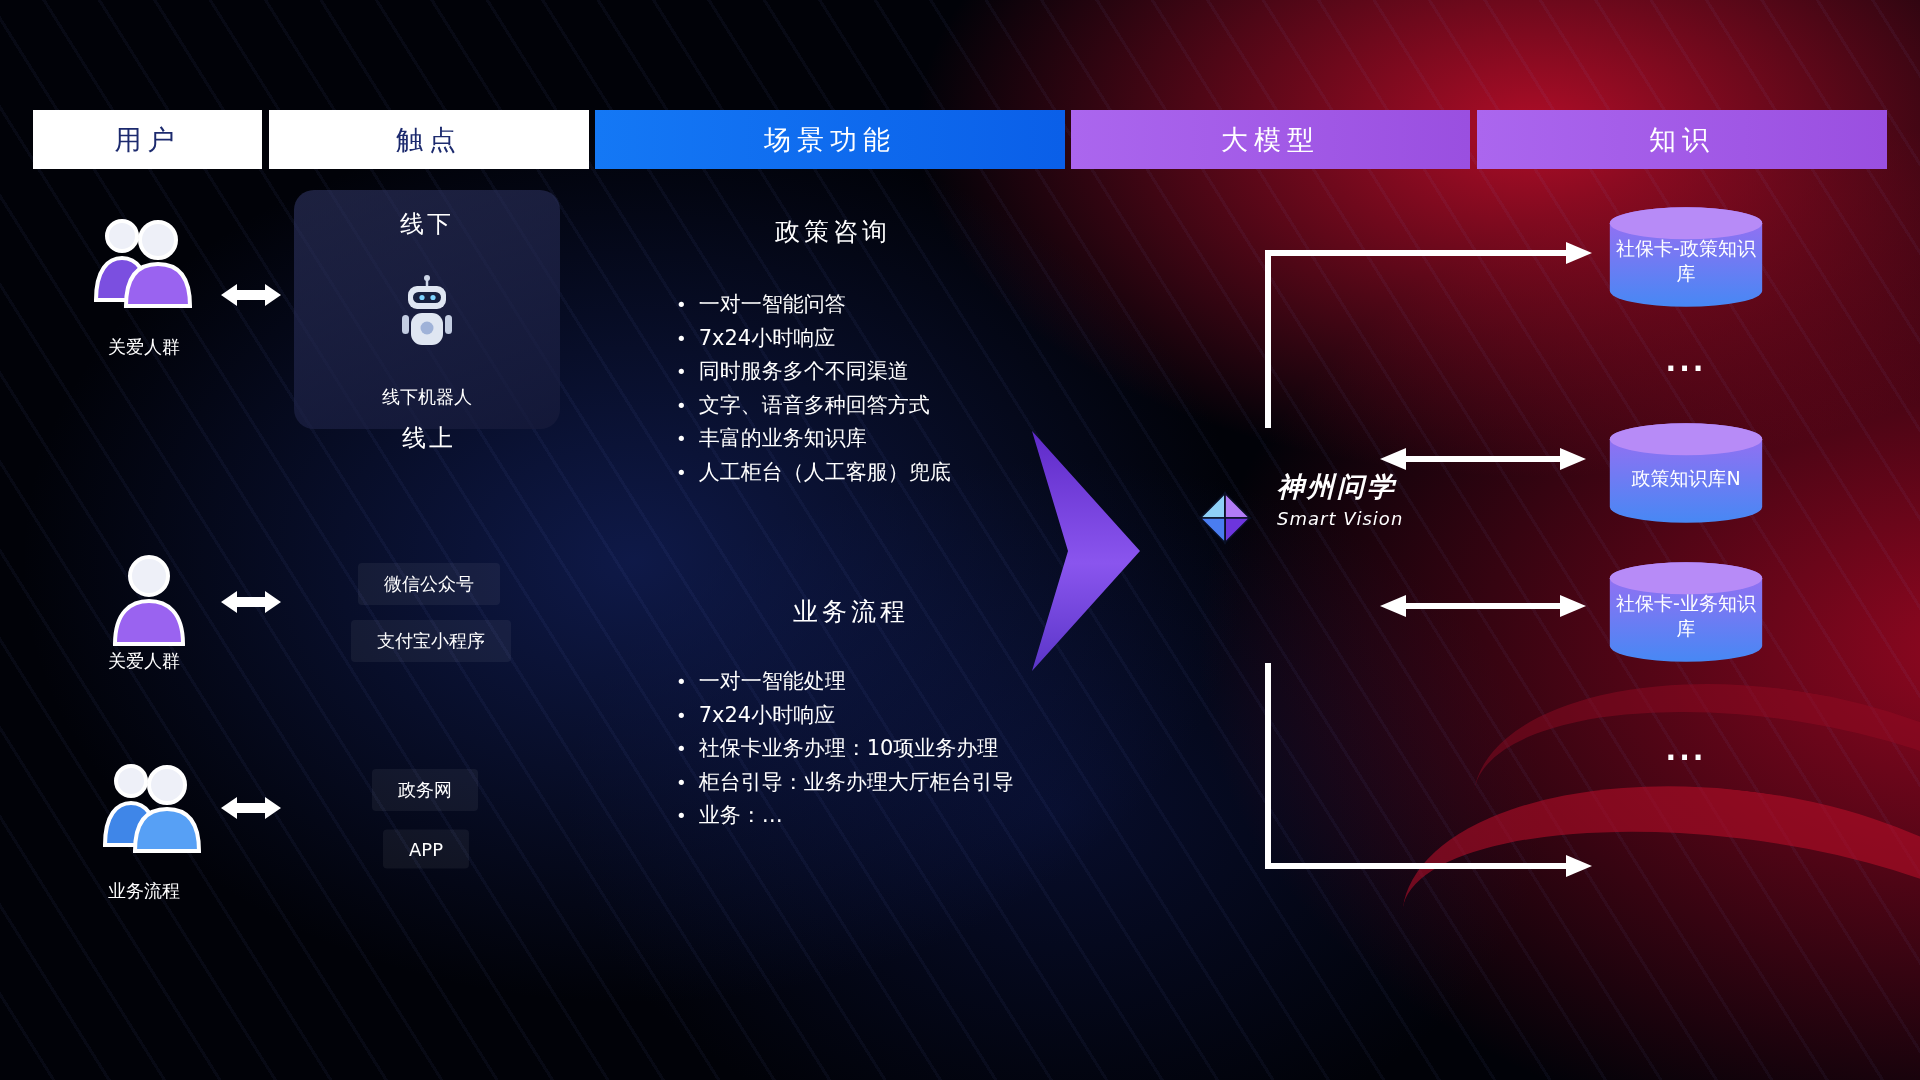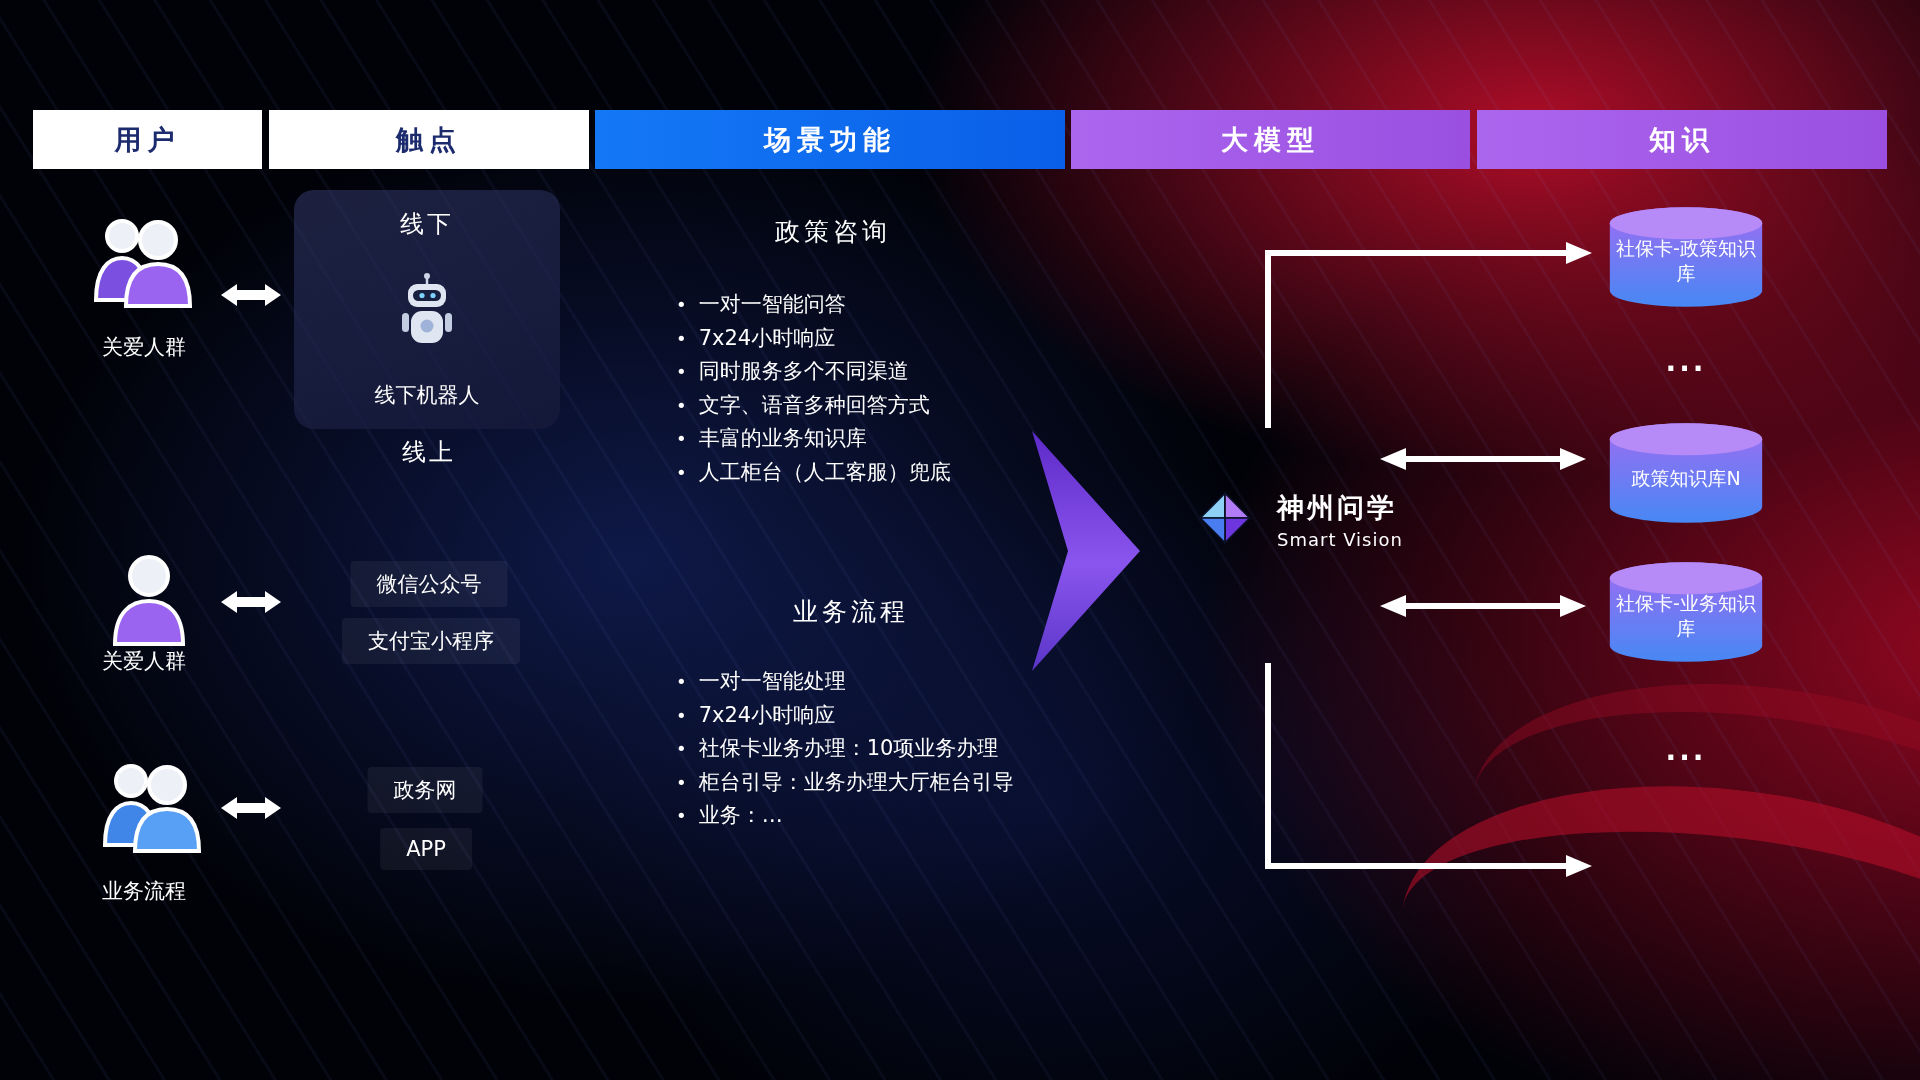--- a/index.html
+++ b/index.html
@@ -28,31 +28,31 @@
   .red-swoosh2 {
     position:absolute; left:1470px; top:690px; width:620px; height:300px;
     border-radius:50%; border-top:30px solid rgba(150,10,35,0.45);
     transform:rotate(9deg); pointer-events:none;
   }
 
   
   .hdr {
     position:absolute; top:110px; height:59px;
     display:flex; align-items:center; justify-content:center;
-    font-size:27px; font-weight:bold; letter-spacing:6px;
+    font-size:27px; font-weight:normal; letter-spacing:6px;
   }
   .hdr.white { background:#ffffff; color:#1c2a6e; }
   .hdr.blue  { background:linear-gradient(90deg,#1478f5,#0a5fe8); color:#fff; }
   .hdr.purple{ background:linear-gradient(90deg,#ab66ee,#9a4fe0); color:#fff; }
 
   .abs { position:absolute; }
   .center-anchor { transform:translate(-50%,-50%); }
 
   .user-label, .channel-label, .plain-label {
-    color:#fff; font-size:21px; white-space:nowrap;
+    color:#fff; font-size:18px; white-space:nowrap;
   }
   .channel-box {
     background:rgba(255,255,255,0.055); border-radius:4px;
     padding:9px 26px;
   }
   .big-label { color:#fff; font-size:24px; letter-spacing:3px; }
 
   .offline-card {
     position:absolute; left:294px; top:190px; width:266px; height:239px;
     background:linear-gradient(160deg, rgba(52,58,108,0.55), rgba(22,26,58,0.75));
@@ -169,21 +169,21 @@
       <circle cx="26" cy="23.5" r="2.6" fill="#7fd4ff"></circle>
       <circle cx="37" cy="23.5" r="2.6" fill="#7fd4ff"></circle>
       <rect x="15" y="39" width="32" height="32" rx="11" fill="#dfe6f2"></rect>
       <circle cx="31" cy="54" r="6.5" fill="#9fb2d8"></circle>
       <rect x="6" y="41" width="7" height="19" rx="3.5" fill="#c3cde2"></rect>
       <rect x="49" y="41" width="7" height="19" rx="3.5" fill="#c3cde2"></rect>
     </svg>
     <div class="channel-label">线下机器人</div>
   </div>
 
-  <div class="abs center-anchor big-label" style="left:429px; top:452px;">线上</div>
+  <div class="abs center-anchor big-label" style="left:429px; top:438px;">线上</div>
 
   <div class="abs center-anchor channel-label channel-box" style="left:429px; top:584px;">微信公众号</div>
   <div class="abs center-anchor channel-label channel-box" style="left:431px; top:641px;">支付宝小程序</div>
   <div class="abs center-anchor channel-label channel-box" style="left:425px; top:790px;">政务网</div>
   <div class="abs center-anchor channel-label channel-box" style="left:426px; top:849px;">APP</div>
 
   <div class="abs center-anchor scenario-title" style="left:833px; top:231px;">政策咨询</div>
   <ul class="scenario-list abs" style="left:676px; top:288px;">
     <li>一对一智能问答</li>
     <li>7x24小时响应</li>
@@ -205,21 +205,21 @@
   <svg class="abs" style="left:1032px; top:431px;" width="110" height="240" viewBox="0 0 110 240">
     <polygon points="0,0 108,120 0,240 36,120" fill="url(#bigArrowGrad)"></polygon>
   </svg>
 
   <svg class="abs" style="left:1197px; top:490px;" width="56" height="56" viewBox="0 0 52 52">
     <polygon points="26,3 3,26 26,26" fill="#8fd0f7" stroke="#0a1025" stroke-width="1.6"></polygon>
     <polygon points="26,3 49,26 26,26" fill="#b27cf6" stroke="#0a1025" stroke-width="1.6"></polygon>
     <polygon points="49,26 26,49 26,26" fill="#6d35dd" stroke="#0a1025" stroke-width="1.6"></polygon>
     <polygon points="3,26 26,49 26,26" fill="#4a7df0" stroke="#0a1025" stroke-width="1.6"></polygon>
   </svg>
-  <div class="abs" style="left:1277px; top:490px;">
+  <div class="abs" style="left:1277px; top:469px;font-style:italic;">
     <div class="model-name">神州问学</div>
     <div class="model-sub">Smart Vision</div>
   </div>
 
   <div class="db" style="top:206px;">
     <svg viewBox="0 0 140 96">
       <path d="M8,14 v55 a62,13 0 0 0 124,0 v-55 a62,13 0 0 0 -124,0" fill="url(#dbGrad)"></path>
       <ellipse cx="70" cy="14" rx="62" ry="13" fill="#b78bf7"></ellipse>
     </svg>
     <div class="db-label">社保卡-政策知识库</div>

